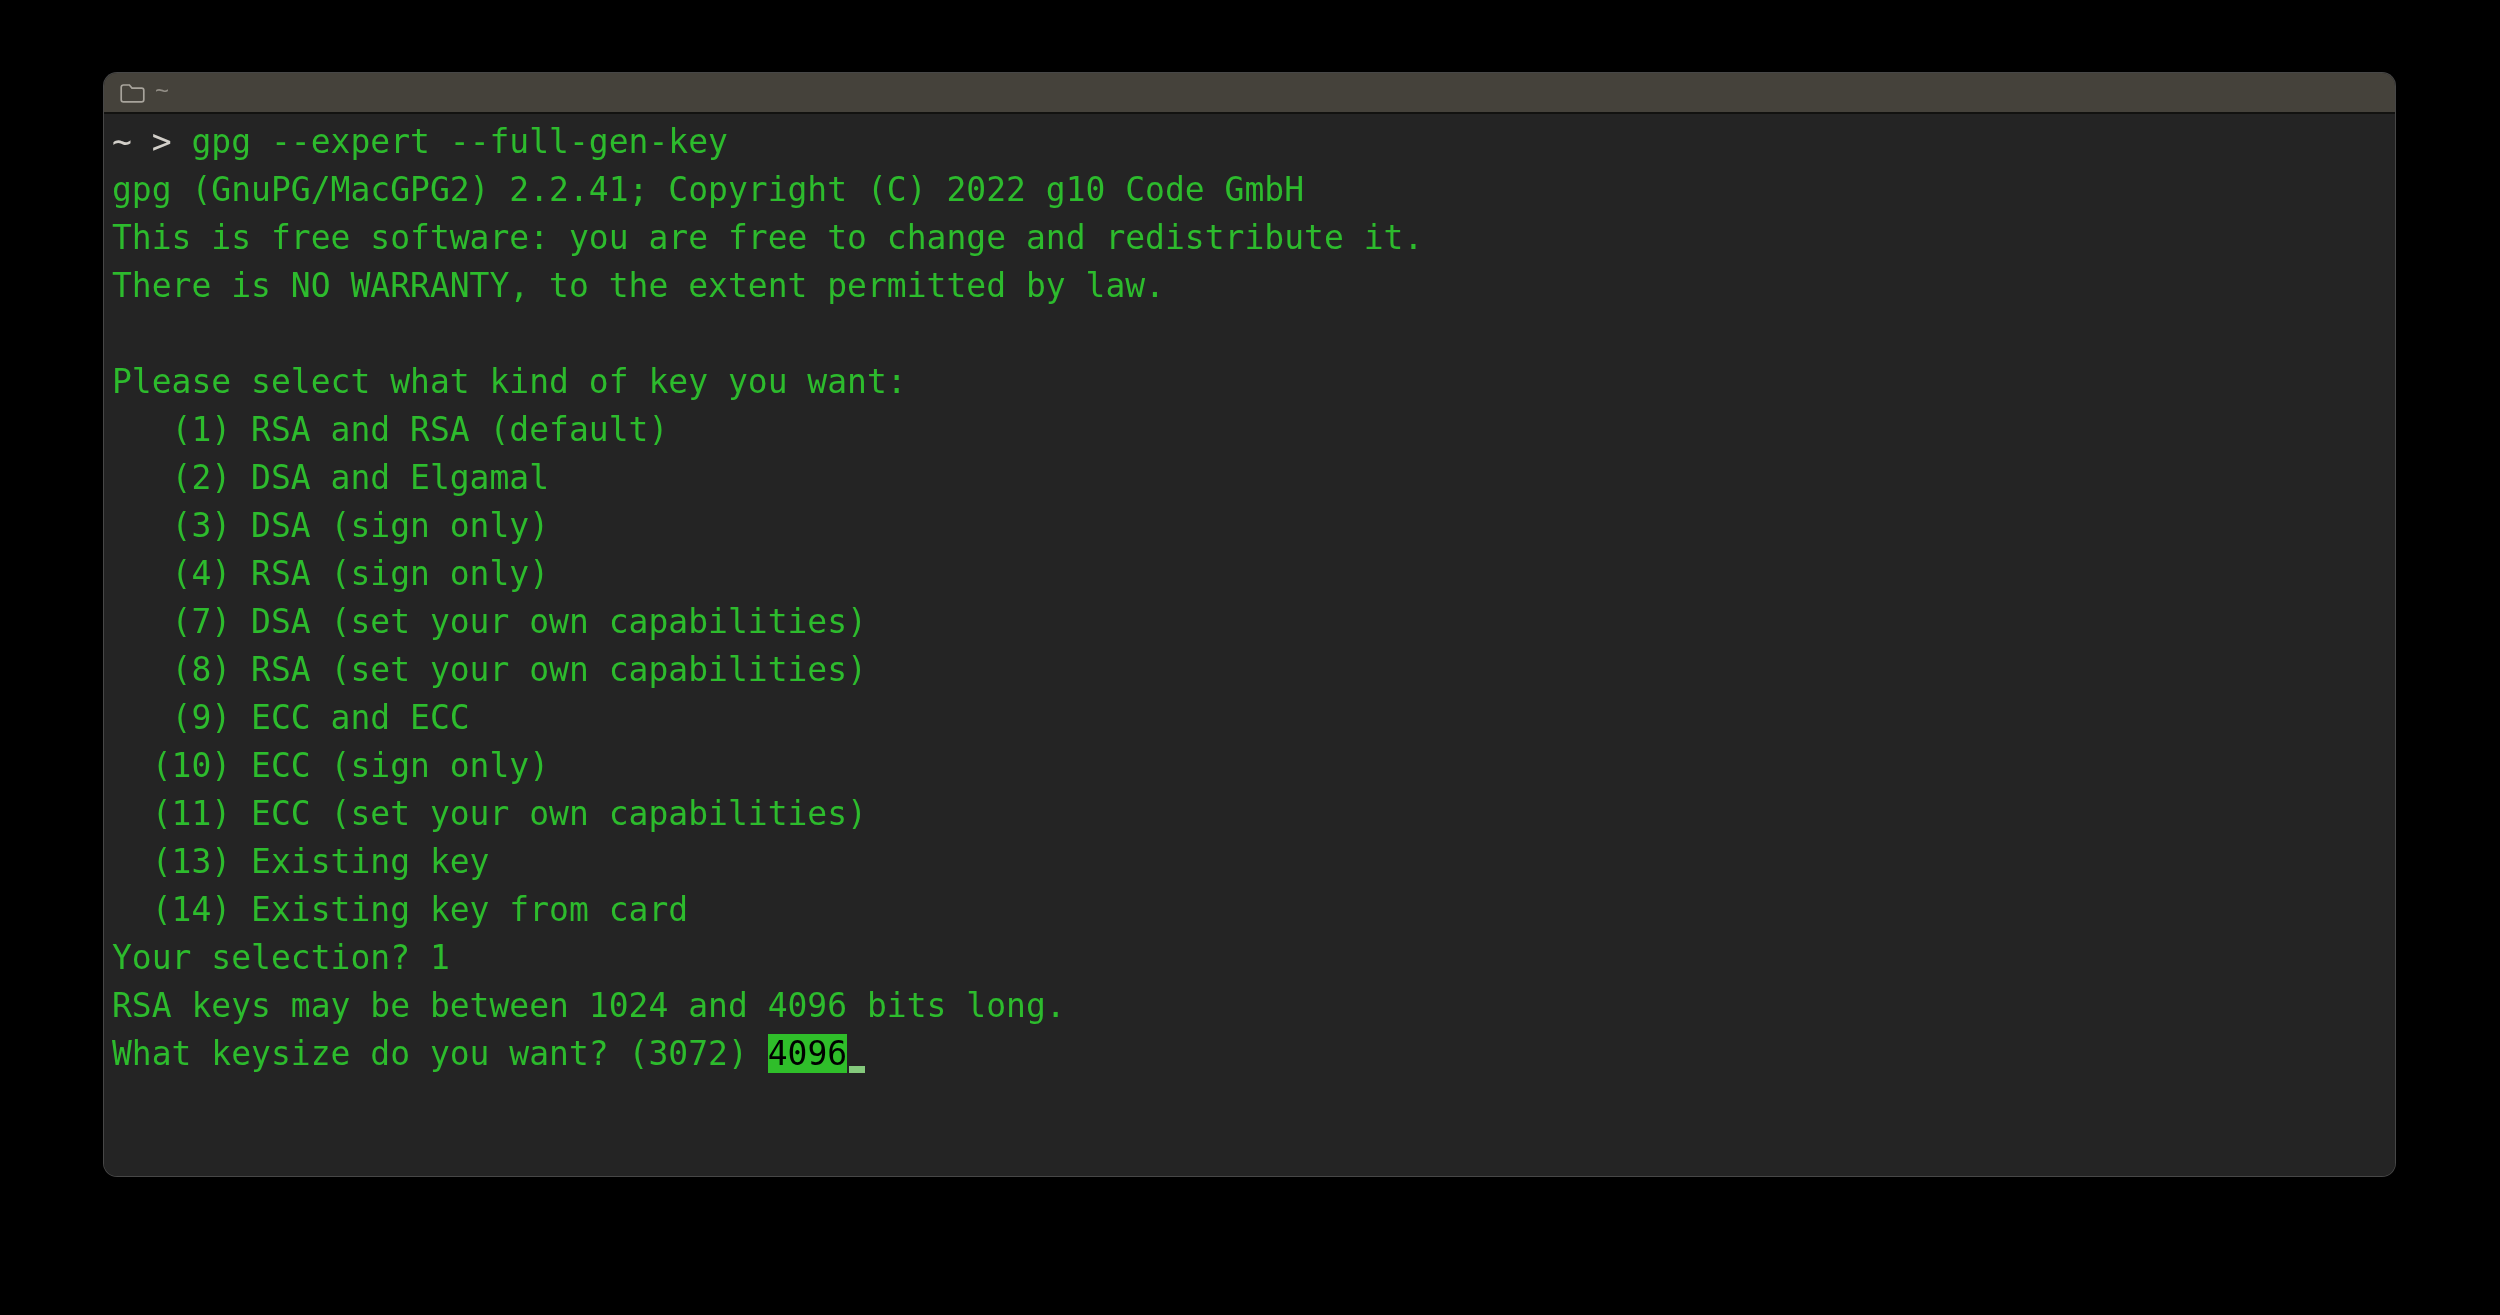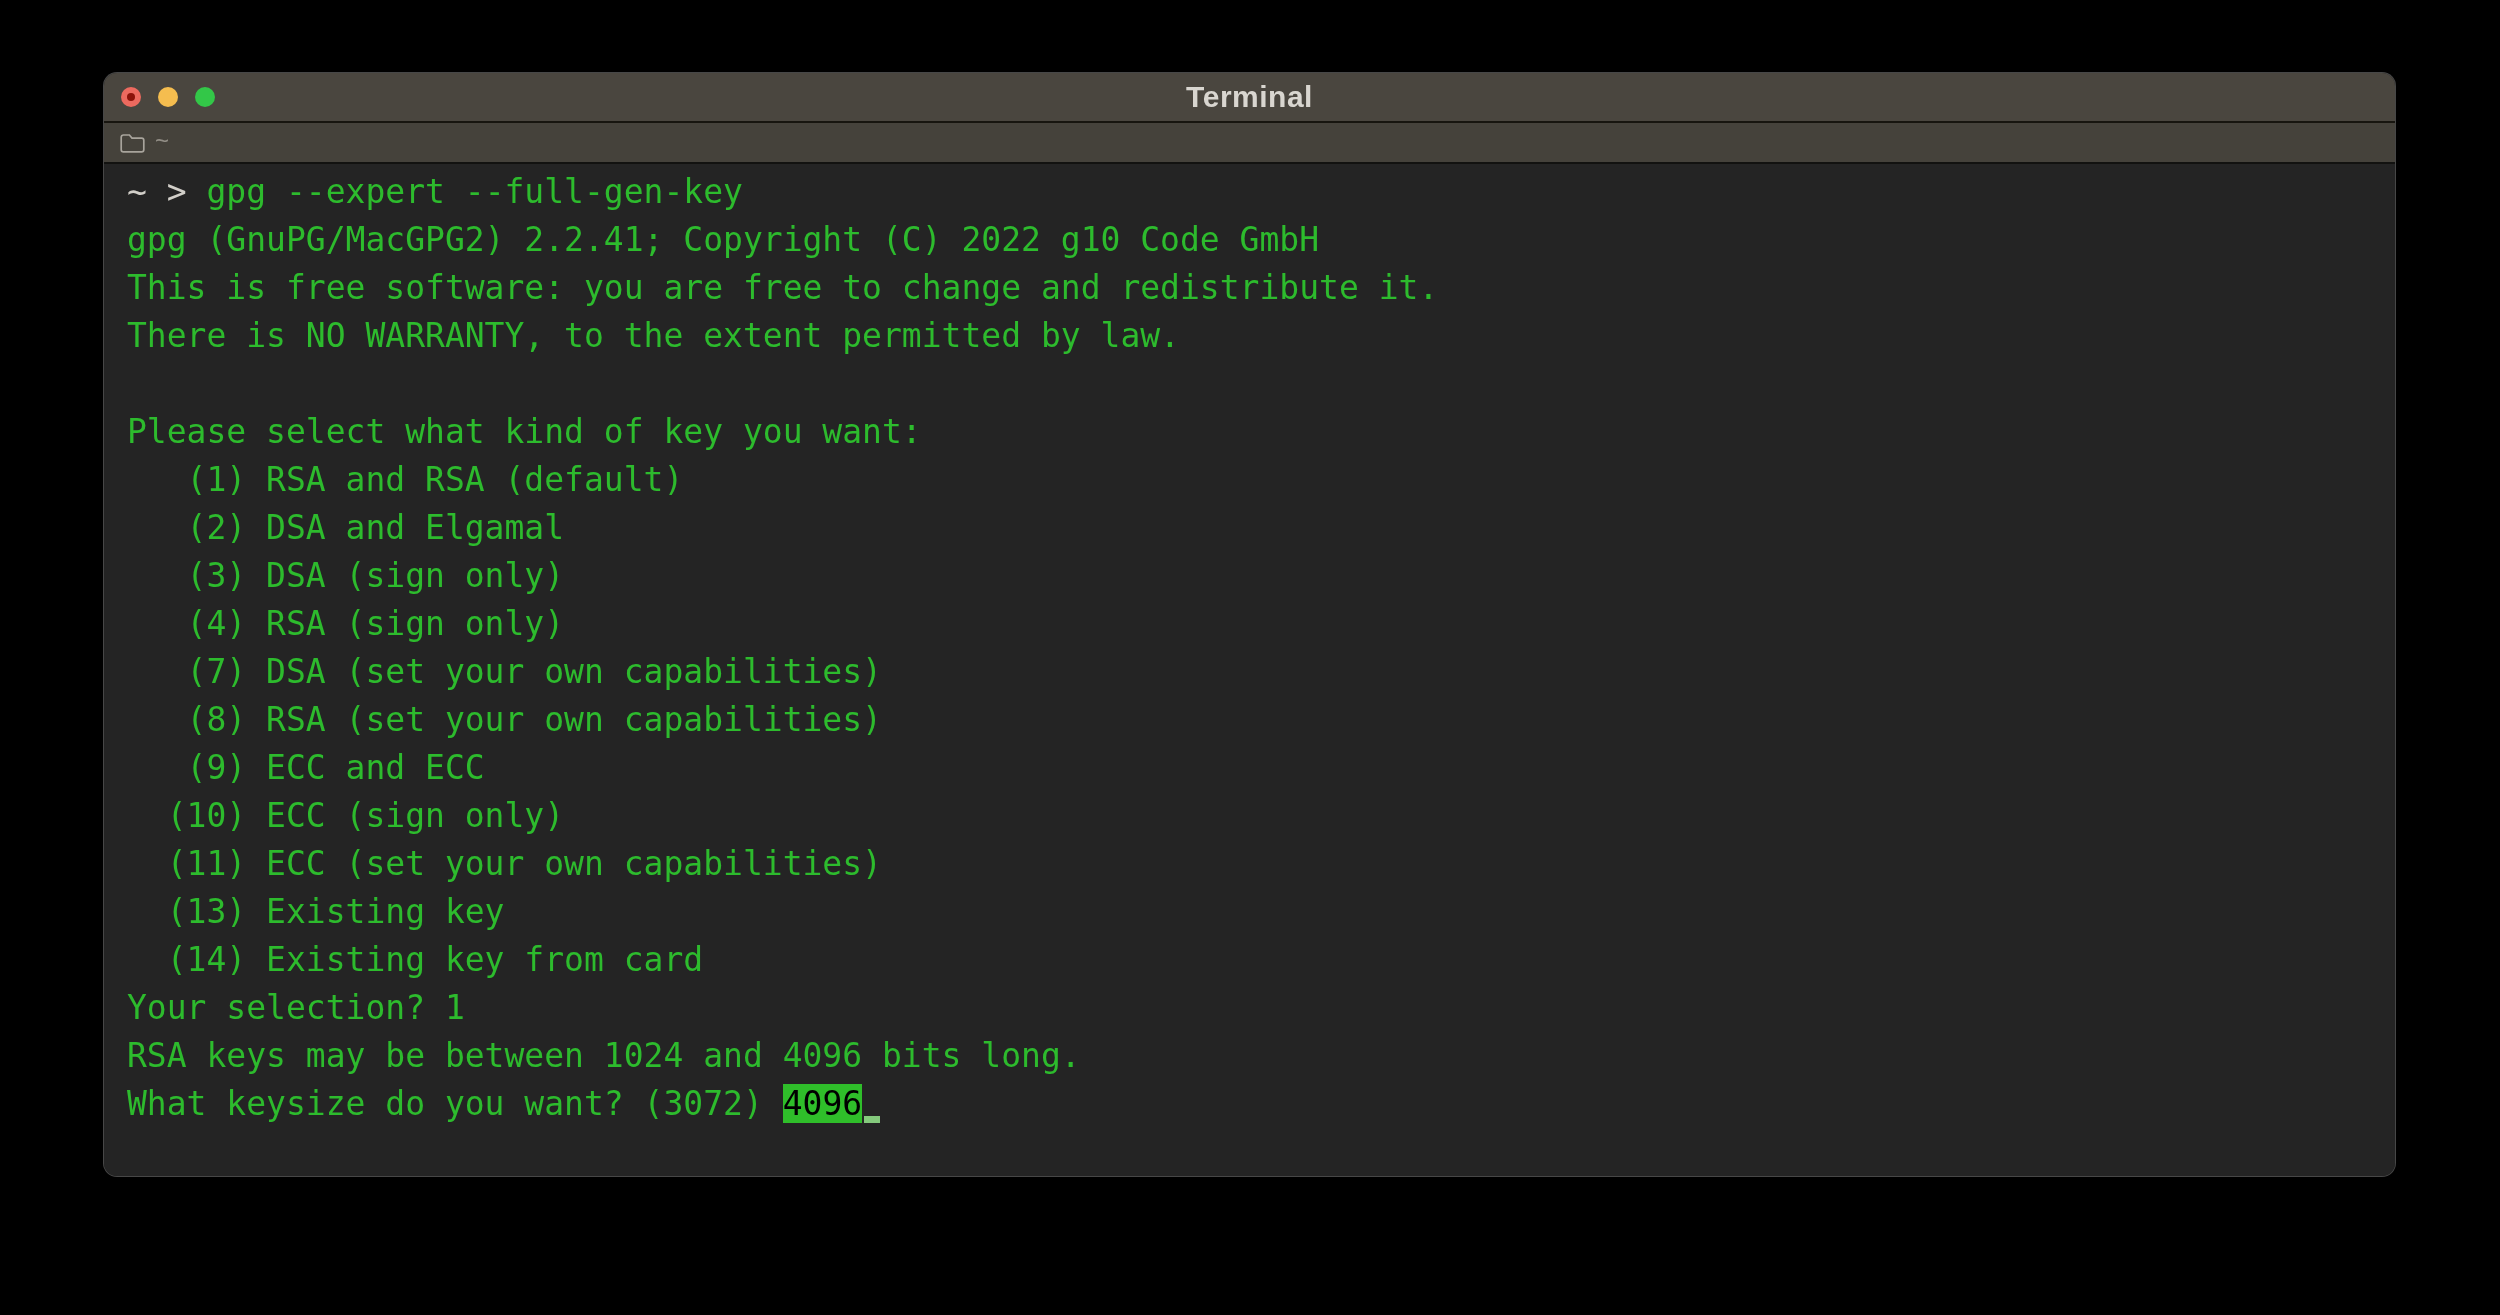--- a/index.html
+++ b/index.html
@@ -77,21 +77,21 @@
   }
   .tab-path {
     font-size: 24px;
     color: #918d85;
     line-height: 1;
     padding-bottom: 4px;
   }
   .terminal {
     flex: 1 1 auto;
     background: #242424;
-    padding: 4px 8px 0 23px;
+    padding: 4px 8px 0 8px;
     font-family: "DejaVu Sans Mono", "Liberation Mono", monospace;
     font-size: 33px;
     line-height: 48px;
     white-space: pre;
     cursor: text;
   }
   .t-line { height: 48px; }
   .seg-green { color: #2dbb2d; }
   .seg-fg { color: #d2cfc9; }
   .seg-selection {
@@ -111,28 +111,20 @@
     left: 2px; bottom: 5px;
     width: 16px; height: 7px;
     background: #84c97c;
   }
 </style>
 </head>
 <body>
 
 <div class="window">
 
-  <div class="titlebar">
-    <div class="traffic-lights">
-      <span class="tl close"></span>
-      <span class="tl min"></span>
-      <span class="tl max"></span>
-    </div>
-    <div class="title">Terminal</div>
-  </div>
 
   <div class="tabbar">
     <svg width="27" height="23" viewBox="0 0 27 23">
       <path d="M2.2 6.2 a2.2 2.2 0 0 1 2.2 -2.2 h6.0 l2.6 3.1 h9.6 a2.2 2.2 0 0 1 2.2 2.2 v9.4 a2.2 2.2 0 0 1 -2.2 2.2 h-18.2 a2.2 2.2 0 0 1 -2.2 -2.2 z" fill="none" stroke="#a8a49c" stroke-width="1.7"></path>
     </svg>
     <span class="tab-path">~</span>
   </div>
 
   <div class="terminal"><div class="t-line"><span class="seg-fg">~ &gt; </span><span class="seg-green">gpg --expert --full-gen-key</span></div><div class="t-line"><span class="seg-green">gpg (GnuPG/MacGPG2) 2.2.41; Copyright (C) 2022 g10 Code GmbH</span></div><div class="t-line"><span class="seg-green">This is free software: you are free to change and redistribute it.</span></div><div class="t-line"><span class="seg-green">There is NO WARRANTY, to the extent permitted by law.</span></div><div class="t-line">&nbsp;</div><div class="t-line"><span class="seg-green">Please select what kind of key you want:</span></div><div class="t-line"><span class="seg-green">   (1) RSA and RSA (default)</span></div><div class="t-line"><span class="seg-green">   (2) DSA and Elgamal</span></div><div class="t-line"><span class="seg-green">   (3) DSA (sign only)</span></div><div class="t-line"><span class="seg-green">   (4) RSA (sign only)</span></div><div class="t-line"><span class="seg-green">   (7) DSA (set your own capabilities)</span></div><div class="t-line"><span class="seg-green">   (8) RSA (set your own capabilities)</span></div><div class="t-line"><span class="seg-green">   (9) ECC and ECC</span></div><div class="t-line"><span class="seg-green">  (10) ECC (sign only)</span></div><div class="t-line"><span class="seg-green">  (11) ECC (set your own capabilities)</span></div><div class="t-line"><span class="seg-green">  (13) Existing key</span></div><div class="t-line"><span class="seg-green">  (14) Existing key from card</span></div><div class="t-line"><span class="seg-green">Your selection? 1</span></div><div class="t-line"><span class="seg-green">RSA keys may be between 1024 and 4096 bits long.</span></div><div class="t-line"><span class="seg-green">What keysize do you want? (3072) </span><span class="seg-selection">4096</span><span class="seg-cursor">&nbsp;</span></div></div>
 

